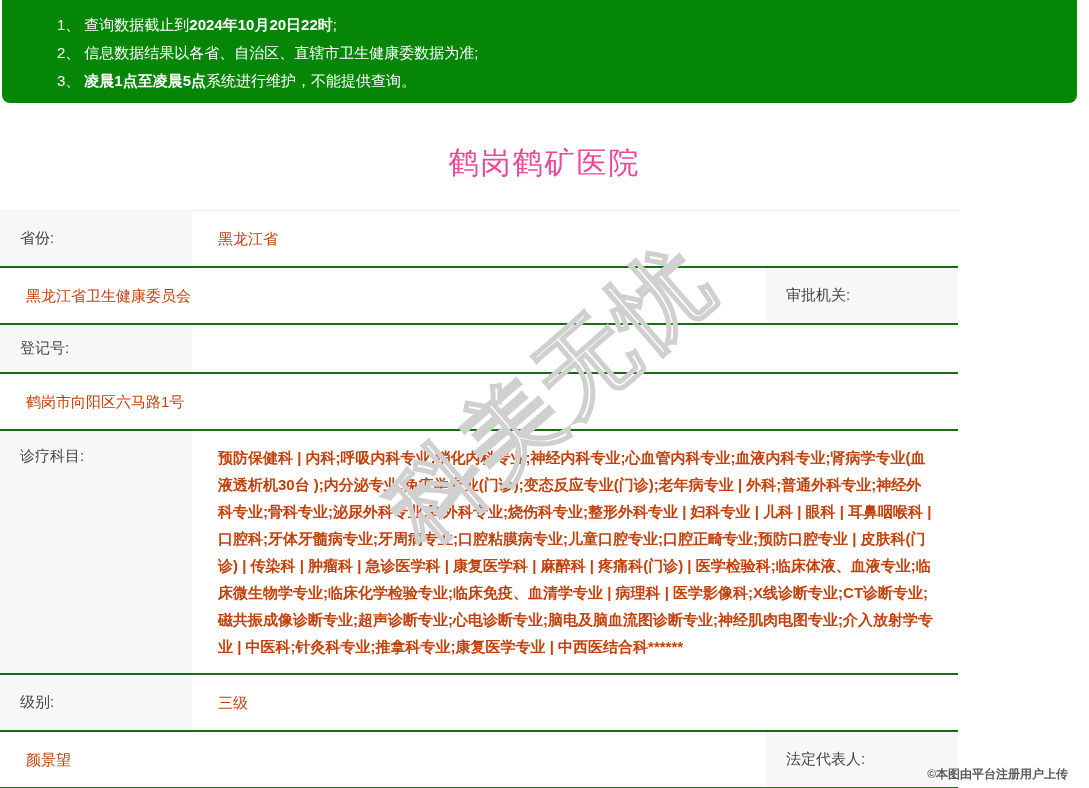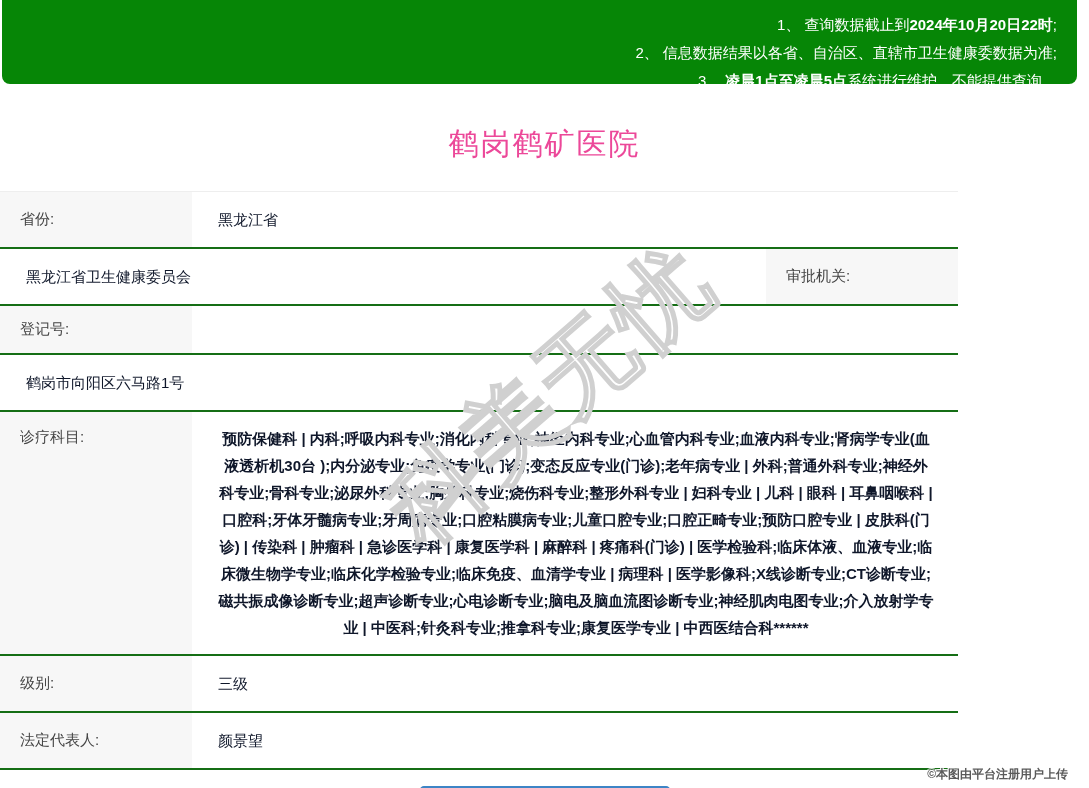--- a/index.html
+++ b/index.html
@@ -11,22 +11,21 @@
   }
   .page { position: relative; width: 1089px; height: 788px; }
 
   
   .notice {
     margin: 0 12px 0 2px;
     background: #068606;
     border-radius: 0 0 8px 8px;
     padding: 11px 20px 10px 55px;
     box-sizing: border-box;
-    height: 84px;
-    text-align: right;
+    height: 103px;
   }
   .notice-line {
     color: #ffffff;
     font-size: 15px;
     line-height: 28px;
     white-space: nowrap;
   }
   .notice-line .num { margin-right: 4px; }
   .notice-line .b { font-weight: bold; }
 
@@ -57,24 +56,24 @@
     background: #f7f7f7;
     padding: 14px 10px 14px 20px;
     font-size: 15px;
     color: #444444;
     flex: none;
   }
   .cell.value {
     flex: 1;
     padding: 14px 24px 14px 26px;
     font-size: 15px;
-    color: #0f172a;
+    color: #c2410c;
     line-height: 27px;
   }
-  .row.tall .cell { align-items: flex-start; text-align: center; }
+  .row.tall .cell { align-items: flex-start; }
   .row.tall .cell.label { padding-top: 16px; }
   .row.tall .cell.value { padding-top: 13px; padding-bottom: 13px; font-weight: bold; }
 
   
   .btn-wrap { text-align: center; margin-top: 16px; }
   .close-btn {
     display: inline-block;
     width: 252px;
     height: 37px;
     background: #3d85c6;
@@ -149,22 +148,22 @@
     </div>
     <div class="row tall">
       <div class="cell label">诊疗科目:</div>
       <div class="cell value">预防保健科 | 内科;呼吸内科专业;消化内科专业;神经内科专业;心血管内科专业;血液内科专业;肾病学专业(血液透析机30台 );内分泌专业;免疫学专业(门诊);变态反应专业(门诊);老年病专业 | 外科;普通外科专业;神经外科专业;骨科专业;泌尿外科专业;胸外科专业;烧伤科专业;整形外科专业 | 妇科专业 | 儿科 | 眼科 | 耳鼻咽喉科 | 口腔科;牙体牙髓病专业;牙周病专业;口腔粘膜病专业;儿童口腔专业;口腔正畸专业;预防口腔专业 | 皮肤科(门诊) | 传染科 | 肿瘤科 | 急诊医学科 | 康复医学科 | 麻醉科 | 疼痛科(门诊) | 医学检验科;临床体液、血液专业;临床微生物学专业;临床化学检验专业;临床免疫、血清学专业 | 病理科 | 医学影像科;X线诊断专业;CT诊断专业;磁共振成像诊断专业;超声诊断专业;心电诊断专业;脑电及脑血流图诊断专业;神经肌肉电图专业;介入放射学专业 | 中医科;针灸科专业;推拿科专业;康复医学专业 | 中西医结合科******</div>
     </div>
     <div class="row">
       <div class="cell label">级别:</div>
       <div class="cell value">三级</div>
     </div>
     <div class="row">
+      <div class="cell value">颜景望</div>
       <div class="cell label">法定代表人:</div>
-      <div class="cell value">颜景望</div>
     </div>
   </div>
 
   <div class="btn-wrap">
     <button class="close-btn">〖关闭窗口〗</button>
   </div>
 
   <div class="wm-diagonal">科美无忧</div>
   <div class="wm-attrib">©本图由平台注册用户上传</div>
 

